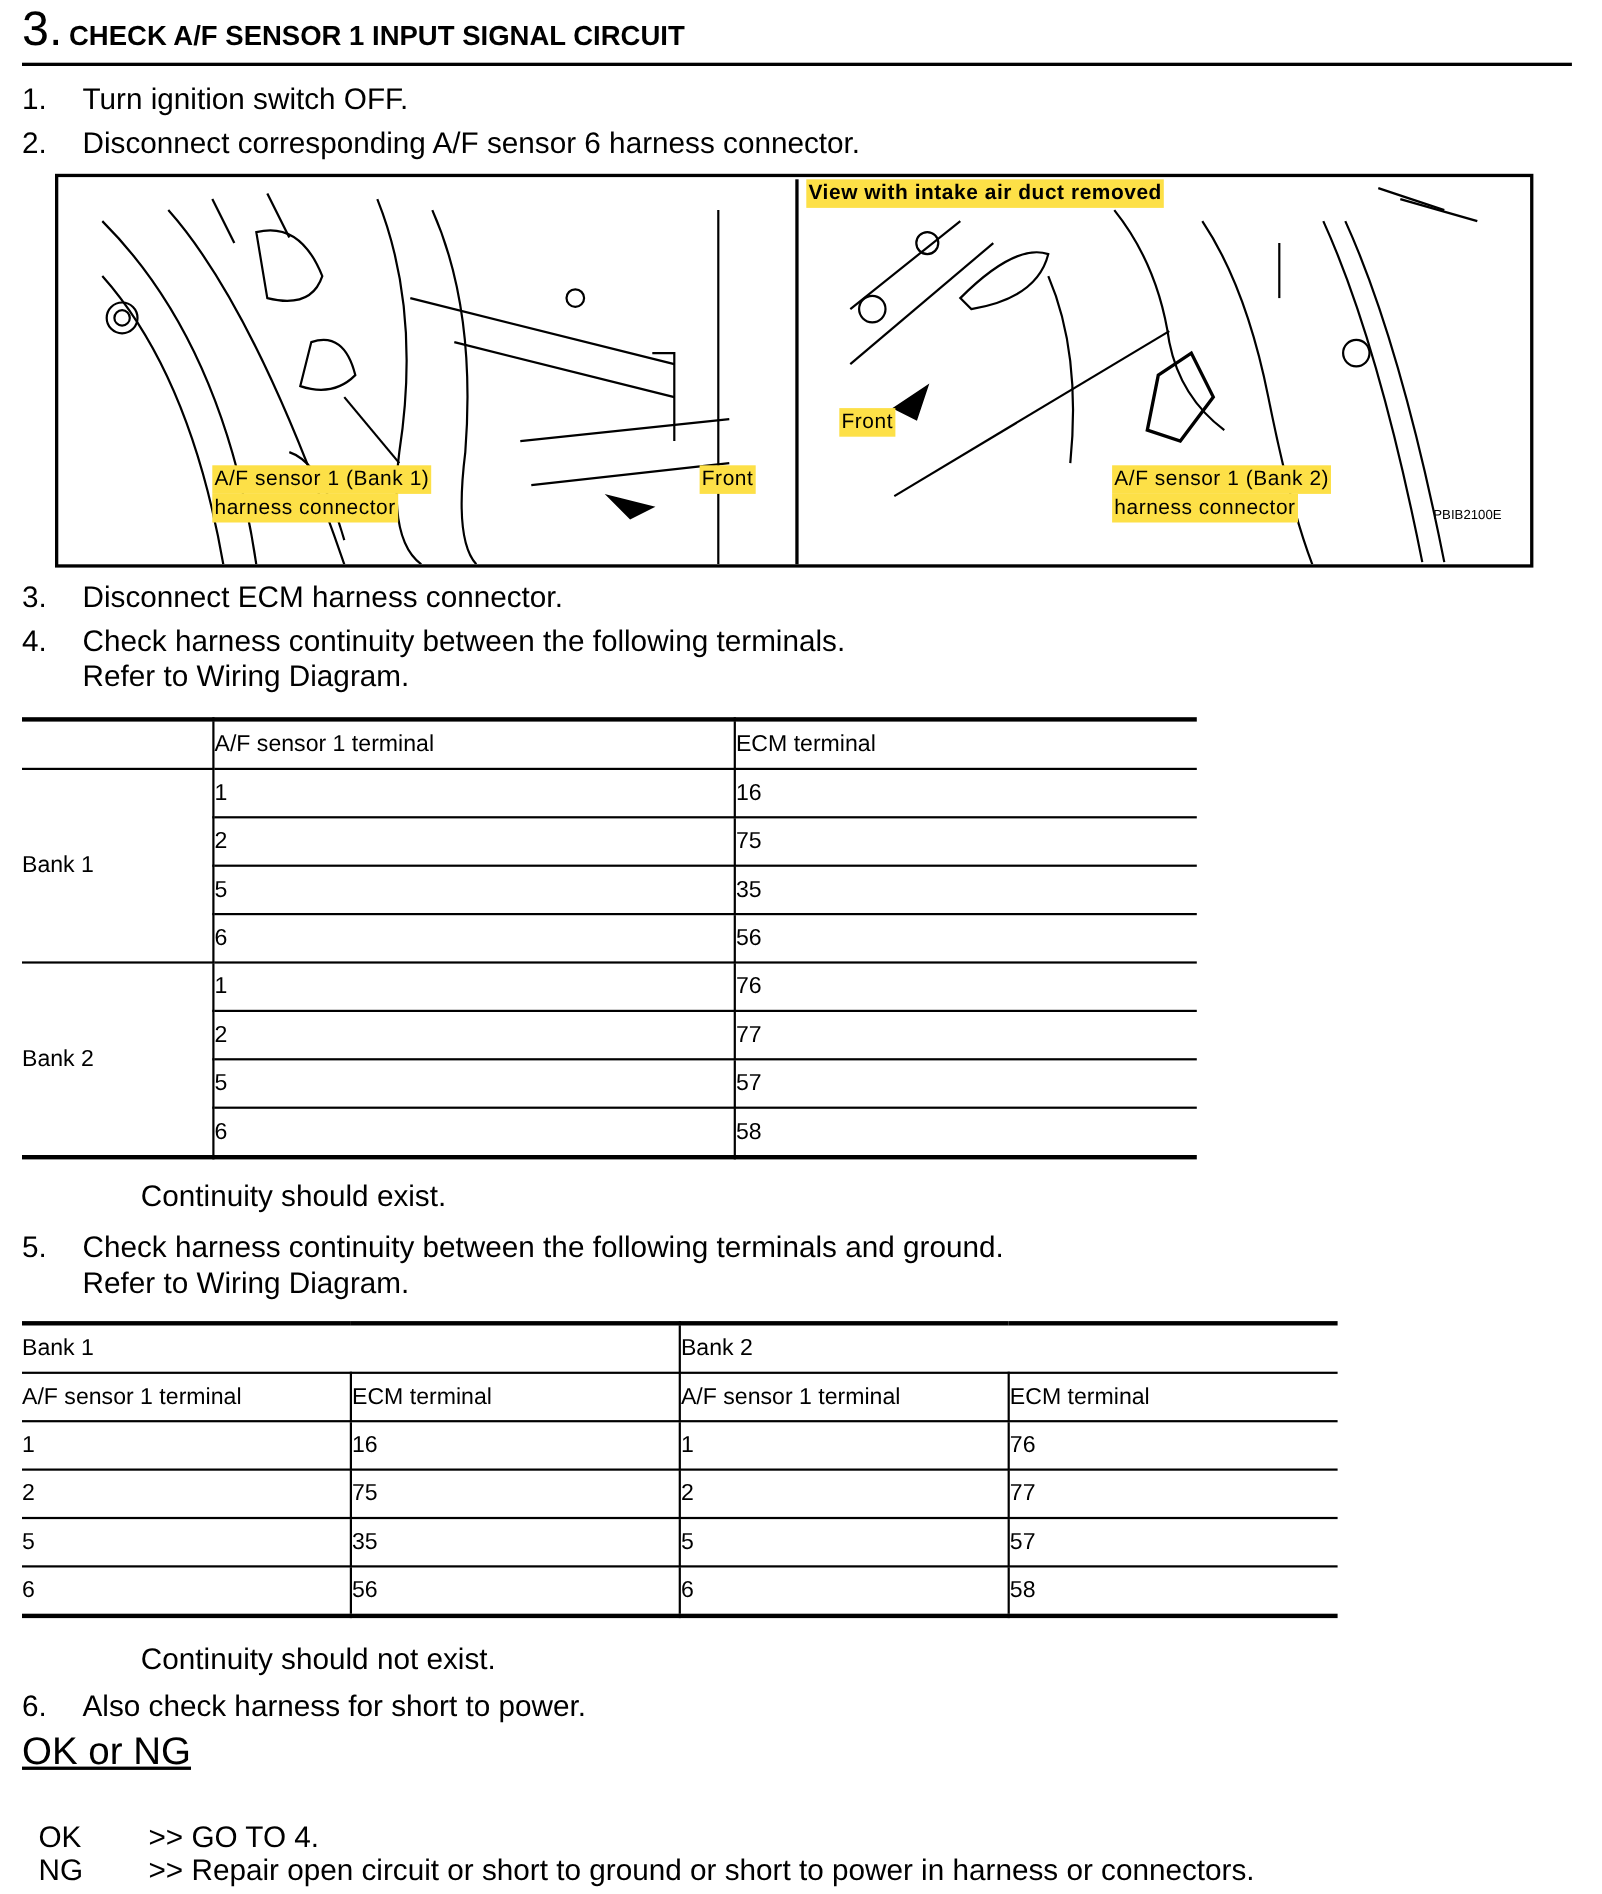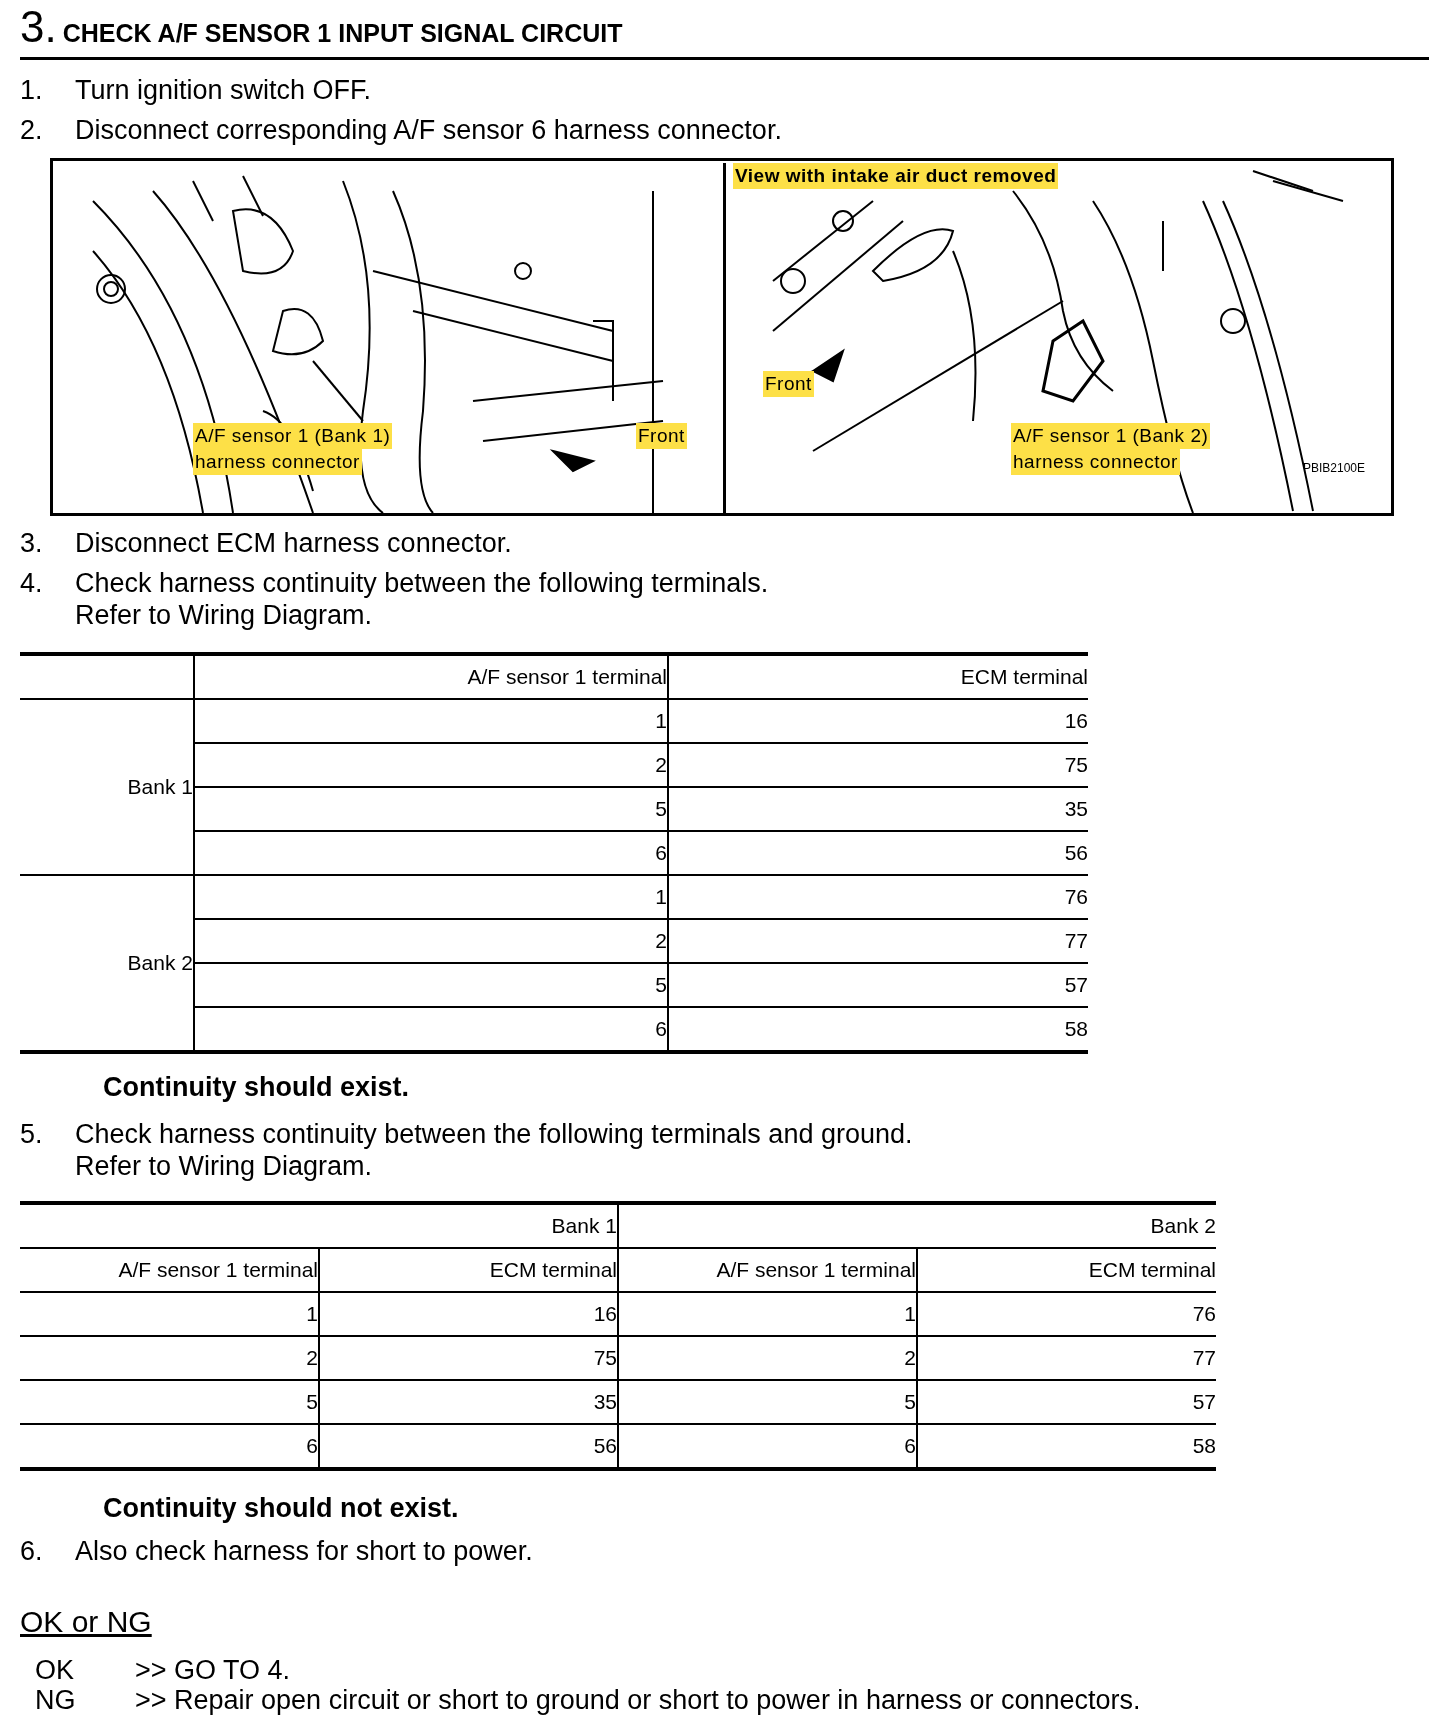--- a/index.html
+++ b/index.html
@@ -12,29 +12,29 @@
   .step{left:20px;font-size:27px;line-height:32px;white-space:nowrap;}
   .step .n{display:inline-block;width:55px;}
   .step .cont{padding-left:55px;}
   .figbox{left:50px;top:158px;width:1344px;height:358px;border:3px solid #000;box-sizing:border-box;}
   .figdiv{position:absolute;left:670px;top:2px;width:3px;height:350px;background:#000;}
   .figlabel{position:absolute;font-size:19px;line-height:26px;background:#fde047;padding:0 2px;white-space:nowrap;letter-spacing:0.5px;}
   .figlabel.bold{font-weight:bold;}
   .figcode{position:absolute;font-size:12px;}
   svg.draw{position:absolute;left:0;top:0;}
   table{border-collapse:collapse;position:absolute;font-size:21px;}
-  td,th{text-align:right;font-weight:normal;padding:0;height:42px;}
+  td,th{text-align:left;font-weight:normal;padding:0;height:42px;}
   .t1{left:20px;top:652px;width:1068px;border-top:4px solid #000;border-bottom:4px solid #000;}
   .t1 td{border-bottom:2px solid #000;border-right:2px solid #000;}
   .t1 td:last-child{border-right:none;}
   .t2{left:20px;top:1201px;width:1196px;border-top:4px solid #000;border-bottom:4px solid #000;}
   .t2 td{border-bottom:2px solid #000;border-right:2px solid #000;width:25%;}
   .t2 td:last-child{border-right:none;}
-  .note{left:103px;font-size:27px;font-weight:bold;}
-  .okng{left:20px;top:1573px;font-size:30px;text-decoration:underline;margin-top:32px;}
+  .note{left:128px;font-size:27px;font-weight:normal;}
+  .okng{left:20px;top:1573px;font-size:35px;text-decoration:underline;}
   .res{left:35px;font-size:27px;white-space:nowrap;}
   .res .k{display:inline-block;width:100px;margin-top:44px;}
 </style>
 </head>
 <body>
 
 <div class="abs heading">
   <span class="num">3.</span><span class="title">CHECK A/F SENSOR 1 INPUT SIGNAL CIRCUIT</span>
 </div>
 <div class="abs rule"></div>

